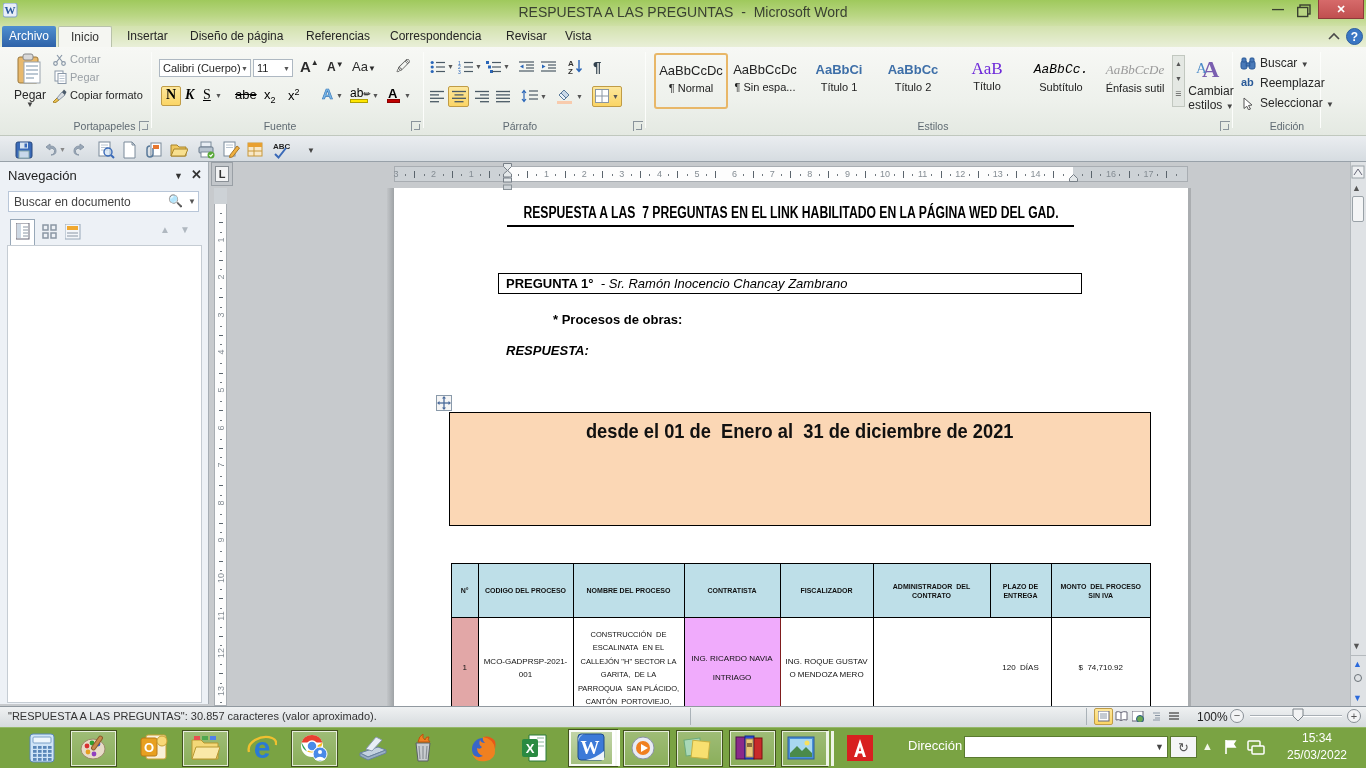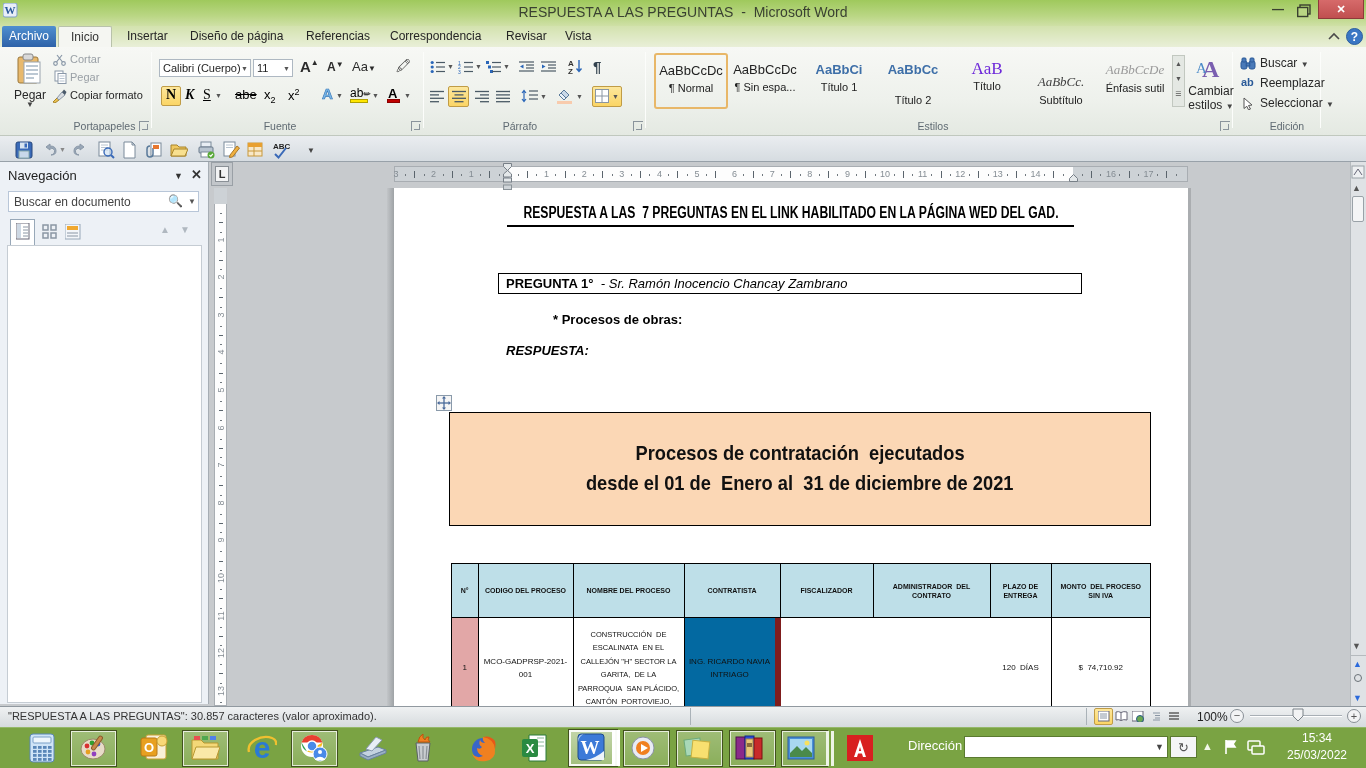--- a/index.html
+++ b/index.html
@@ -272,28 +272,28 @@
 <div class="abs" style="left:728px;top:53px;width:74px;height:56px;border:1px solid transparent;border-radius:3px;text-align:center;">
     <div style="font-size:13px;margin-top:8px;color:#222;font-weight:normal;font-style:normal;font-family:'Liberation Sans',sans-serif;">AaBbCcDc</div>
     <div style="font-size:11px;color:#222;margin-top:4px;">¶ Sin espa...</div>
   </div>
 <div class="abs" style="left:802px;top:53px;width:74px;height:56px;border:1px solid transparent;border-radius:3px;text-align:center;">
     <div style="font-size:13px;margin-top:8px;color:#3e6fa8;font-weight:bold;font-style:normal;font-family:'Liberation Sans',sans-serif;">AaBbCі</div>
     <div style="font-size:11px;color:#222;margin-top:4px;">Título 1</div>
   </div>
 <div class="abs" style="left:876px;top:53px;width:74px;height:56px;border:1px solid transparent;border-radius:3px;text-align:center;">
     <div style="font-size:13px;margin-top:8px;color:#3e6fa8;font-weight:bold;font-style:normal;font-family:'Liberation Sans',sans-serif;">AaBbCc</div>
-    <div style="font-size:11px;color:#222;margin-top:17px;">Título 2</div>
+    <div style="font-size:11px;color:#222;margin-top:4px;">Título 2</div>
   </div>
 <div class="abs" style="left:950px;top:53px;width:74px;height:56px;border:1px solid transparent;border-radius:3px;text-align:center;">
     <div style="font-size:17px;margin-top:5px;color:#6d28d9;font-weight:normal;font-style:normal;font-family:'Liberation Serif',serif;">AaB</div>
     <div style="font-size:11px;color:#222;margin-top:1px;">Título</div>
   </div>
 <div class="abs" style="left:1024px;top:53px;width:74px;height:56px;border:1px solid transparent;border-radius:3px;text-align:center;">
-    <div style="font-size:13px;margin-top:20px;color:#404040;font-weight:normal;font-style:italic;font-family:Liberation Serif, serif;">AaBbCc.</div>
+    <div style="font-size:13px;margin-top:8px;color:#000000;font-weight:normal;font-style:italic;font-family:Liberation Mono, monospace;">AaBbCc.</div>
     <div style="font-size:11px;color:#222;margin-top:4px;">Subtítulo</div>
   </div>
 <div class="abs" style="left:1098px;top:53px;width:74px;height:56px;border:1px solid transparent;border-radius:3px;text-align:center;">
     <div style="font-size:13px;margin-top:8px;color:#9a9a9a;font-weight:normal;font-style:italic;font-family:'Liberation Serif',serif;">AaBbCcDе</div>
     <div style="font-size:11px;color:#222;margin-top:4px;">Énfasis sutil</div>
   </div>
 <div class="abs" style="left:1172px;top:55px;width:13px;height:52px;background:#e4e8e3;border:1px solid #c2c8c0;font-size:7px;color:#555;text-align:center;line-height:15px;">▲<br>▼<br>☰</div>
 <svg class="abs" style="left:1196px;top:53px" width="30" height="30">
     <text x="6" y="24" font-size="24" font-weight="bold" fill="#7a5fb0" font-family="Liberation Serif">A</text>
     <text x="0" y="20" font-size="15" fill="#4a8ac8" font-family="Liberation Serif">A</text>
@@ -487,36 +487,36 @@
       <line x1="2.5" y1="8" x2="13.5" y2="8"></line>
     </g>
     <g fill="#4a6a9a">
       <path d="M8 1 L6 3.5 L10 3.5 Z"></path>
       <path d="M8 15 L6 12.5 L10 12.5 Z"></path>
       <path d="M1 8 L3.5 6 L3.5 10 Z"></path>
       <path d="M15 8 L12.5 6 L12.5 10 Z"></path>
     </g>
   </svg>
 <div class="abs" style="left:449px;top:412px;width:702px;height:114px;background:#fbd7b5;border:1px solid #000;text-align:center;font-weight:bold;color:#111;font-size:21px;">
-    <div style="margin-top:28px;white-space:nowrap;"><span style="display:inline-block;transform:scaleX(0.87);">Procesos de contratación &nbsp;ejecutados</span></div>
     <div style="margin-top:6px;white-space:nowrap;"><span style="display:inline-block;transform:scaleX(0.87);">desde el 01 de &nbsp;Enero al &nbsp;31 de diciembre de 2021</span></div>
   </div>
 <div class="abs" style="left:451px;top:563px;width:700px;height:143px;border:1px solid #000;border-bottom:none;overflow:hidden;">
     <div class="abs" style="left:0.0px;top:0;width:26.5px;height:54px;background:#bedfe8;border-right:1px solid #000;border-bottom:1px solid #000;display:flex;align-items:center;justify-content:center;text-align:center;font-size:7px;font-weight:bold;color:#111;line-height:9px;padding:0 2px;">N°</div>
     <div class="abs" style="left:26.5px;top:0;width:95px;height:54px;background:#bedfe8;border-right:1px solid #000;border-bottom:1px solid #000;display:flex;align-items:center;justify-content:center;text-align:center;font-size:7px;font-weight:bold;color:#111;line-height:9px;padding:0 2px;">CODIGO DEL PROCESO</div>
     <div class="abs" style="left:121.5px;top:0;width:111px;height:54px;background:#bedfe8;border-right:1px solid #000;border-bottom:1px solid #000;display:flex;align-items:center;justify-content:center;text-align:center;font-size:7px;font-weight:bold;color:#111;line-height:9px;padding:0 2px;">NOMBRE DEL PROCESO</div>
     <div class="abs" style="left:232.5px;top:0;width:96px;height:54px;background:#bedfe8;border-right:1px solid #000;border-bottom:1px solid #000;display:flex;align-items:center;justify-content:center;text-align:center;font-size:7px;font-weight:bold;color:#111;line-height:9px;padding:0 2px;">CONTRATISTA</div>
     <div class="abs" style="left:328.5px;top:0;width:93px;height:54px;background:#bedfe8;border-right:1px solid #000;border-bottom:1px solid #000;display:flex;align-items:center;justify-content:center;text-align:center;font-size:7px;font-weight:bold;color:#111;line-height:9px;padding:0 2px;">FISCALIZADOR</div>
     <div class="abs" style="left:421.5px;top:0;width:117px;height:54px;background:#bedfe8;border-right:1px solid #000;border-bottom:1px solid #000;display:flex;align-items:center;justify-content:center;text-align:center;font-size:7px;font-weight:bold;color:#111;line-height:9px;padding:0 2px;">ADMINISTRADOR&nbsp; DEL<br>CONTRATO</div>
     <div class="abs" style="left:538.5px;top:0;width:61px;height:54px;background:#bedfe8;border-right:1px solid #000;border-bottom:1px solid #000;display:flex;align-items:center;justify-content:center;text-align:center;font-size:7px;font-weight:bold;color:#111;line-height:9px;padding:0 2px;">PLAZO DE<br>ENTREGA</div>
     <div class="abs" style="left:599.5px;top:0;width:99.5px;height:54px;background:#bedfe8;border-right:1px solid #000;border-bottom:1px solid #000;display:flex;align-items:center;justify-content:center;text-align:center;font-size:7px;font-weight:bold;color:#111;line-height:9px;padding:0 2px;">MONTO&nbsp; DEL PROCESO<br>SIN IVA</div>
     <div class="abs" style="left:0.0px;top:54px;width:26.5px;height:100px;background:#e2a7a7;border-right:1px solid #000;display:flex;align-items:center;justify-content:center;text-align:center;font-size:8px;color:#111;line-height:13.5px;padding:0 3px;">1</div>
     <div class="abs" style="left:26.5px;top:54px;width:95px;height:100px;background:#fff;border-right:1px solid #000;display:flex;align-items:center;justify-content:center;text-align:center;font-size:8px;color:#111;line-height:13.5px;padding:0 3px;">MCO-GADPRSP-2021-001</div>
     <div class="abs" style="left:121.5px;top:54px;width:111px;height:100px;background:#fff;border-right:1px solid #000;display:flex;align-items:center;justify-content:center;text-align:center;font-size:7.5px;color:#111;line-height:13.5px;padding:0 3px;">CONSTRUCCIÓN&nbsp; DE<br>ESCALINATA&nbsp; EN EL<br>CALLEJÓN "H" SECTOR&nbsp;LA<br>GARITA,&nbsp; DE LA<br>PARROQUIA&nbsp; SAN PLÁCIDO,<br>CANTÓN&nbsp; PORTOVIEJO,</div>
-    <div class="abs" style="left:232.5px;top:54px;width:96px;height:100px;background:#0369a1;border-right:6px solid #7f1d1d;display:flex;align-items:center;justify-content:center;text-align:center;font-size:8px;color:#111;line-height:13px;padding:0 3px;">ING. RICARDO NAVIA INTRIAGO</div>
+    <div class="abs" style="left:232.5px;top:54px;width:96px;height:100px;background:#f0abfc;border-right:1px solid #7f1d1d;display:flex;align-items:center;justify-content:center;text-align:center;font-size:8px;color:#111;line-height:19px;padding:0 3px;">ING. RICARDO NAVIA INTRIAGO</div>
+    <div class="abs" style="left:328.5px;top:54px;width:93px;height:100px;background:#fff;border-right:1px solid #000;display:flex;align-items:center;justify-content:center;text-align:center;font-size:8px;color:#111;line-height:13.5px;padding:0 3px;">ING. ROQUE GUSTAV O MENDOZA MERO</div>
     <div class="abs" style="left:538.5px;top:54px;width:61px;height:100px;background:#fff;border-right:1px solid #000;display:flex;align-items:center;justify-content:center;text-align:center;font-size:8px;color:#111;line-height:13.5px;padding:0 3px;">120&nbsp; DÍAS</div>
     <div class="abs" style="left:599.5px;top:54px;width:99.5px;height:100px;background:#fff;border-right:1px solid #000;display:flex;align-items:center;justify-content:center;text-align:center;font-size:8px;color:#111;line-height:13.5px;padding:0 3px;">$&nbsp; 74,710.92</div>
   </div>
 <div class="abs" style="left:1350px;top:162px;width:16px;height:544px;background:#dfe2e5;border-left:1px solid #b5babe;"></div>
 <svg class="abs" style="left:1351px;top:165px" width="15" height="15">
     <rect x="1" y="1" width="12" height="12" fill="#eef0f2" stroke="#9aa2a8"></rect>
     <path d="M3 10 L7 4 L11 10" fill="none" stroke="#667"></path>
   </svg>
 <div class="abs" style="left:1352px;top:183px;font-size:9px;color:#555;">▲</div>
 <div class="abs" style="left:1352px;top:196px;width:12px;height:26px;background:#f4f5f6;border:1px solid #9aa2a8;border-radius:2px;"></div>

